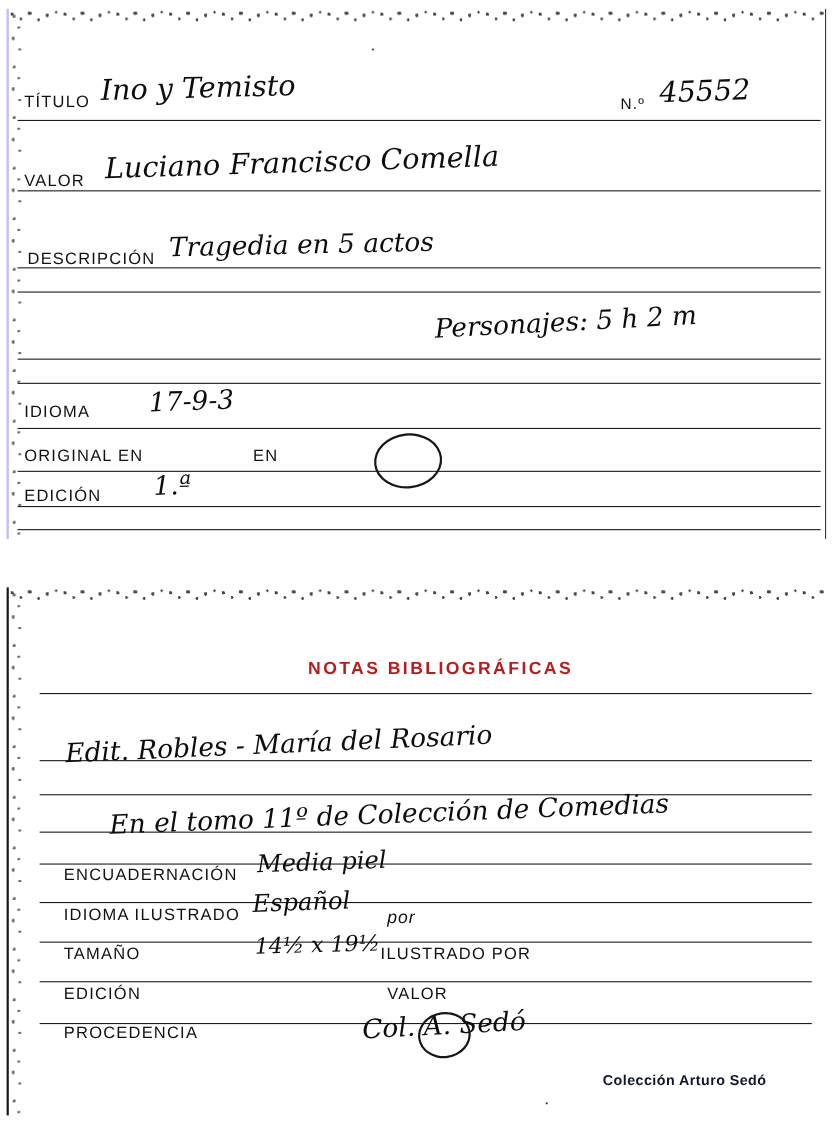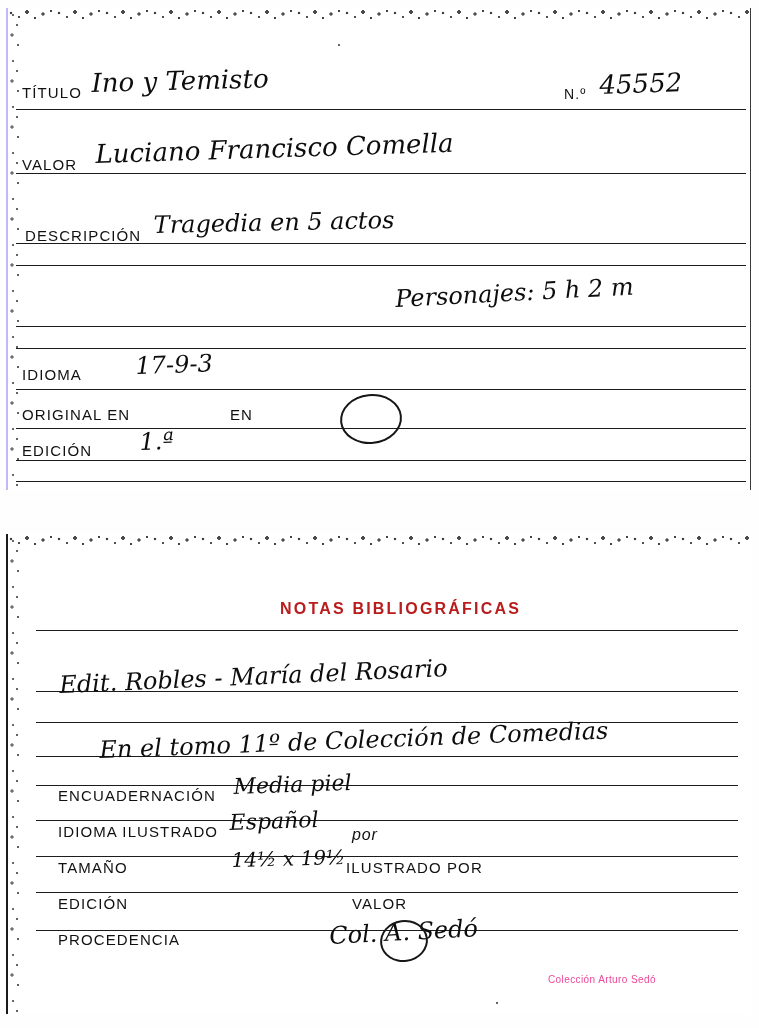--- a/index.html
+++ b/index.html
@@ -98,24 +98,24 @@
   .heading {
     position: absolute;
     font-size: 16px;
     letter-spacing: 2.2px;
     font-weight: 700;
     color: #b91c1c;
     white-space: nowrap;
   }
   .credit {
     position: absolute;
-    font-size: 10px;
+    font-size: 13px;
     letter-spacing: .4px;
-    font-weight: 400;
-    color: #ec4899;
+    font-weight: 700;
+    color: #0f172a;
     white-space: nowrap;
   }
 
   
   .hw {
     position: absolute;
     font-family: "DejaVu Serif", serif;
     font-style: italic;
     color: #0d0d0d;
     white-space: nowrap;

